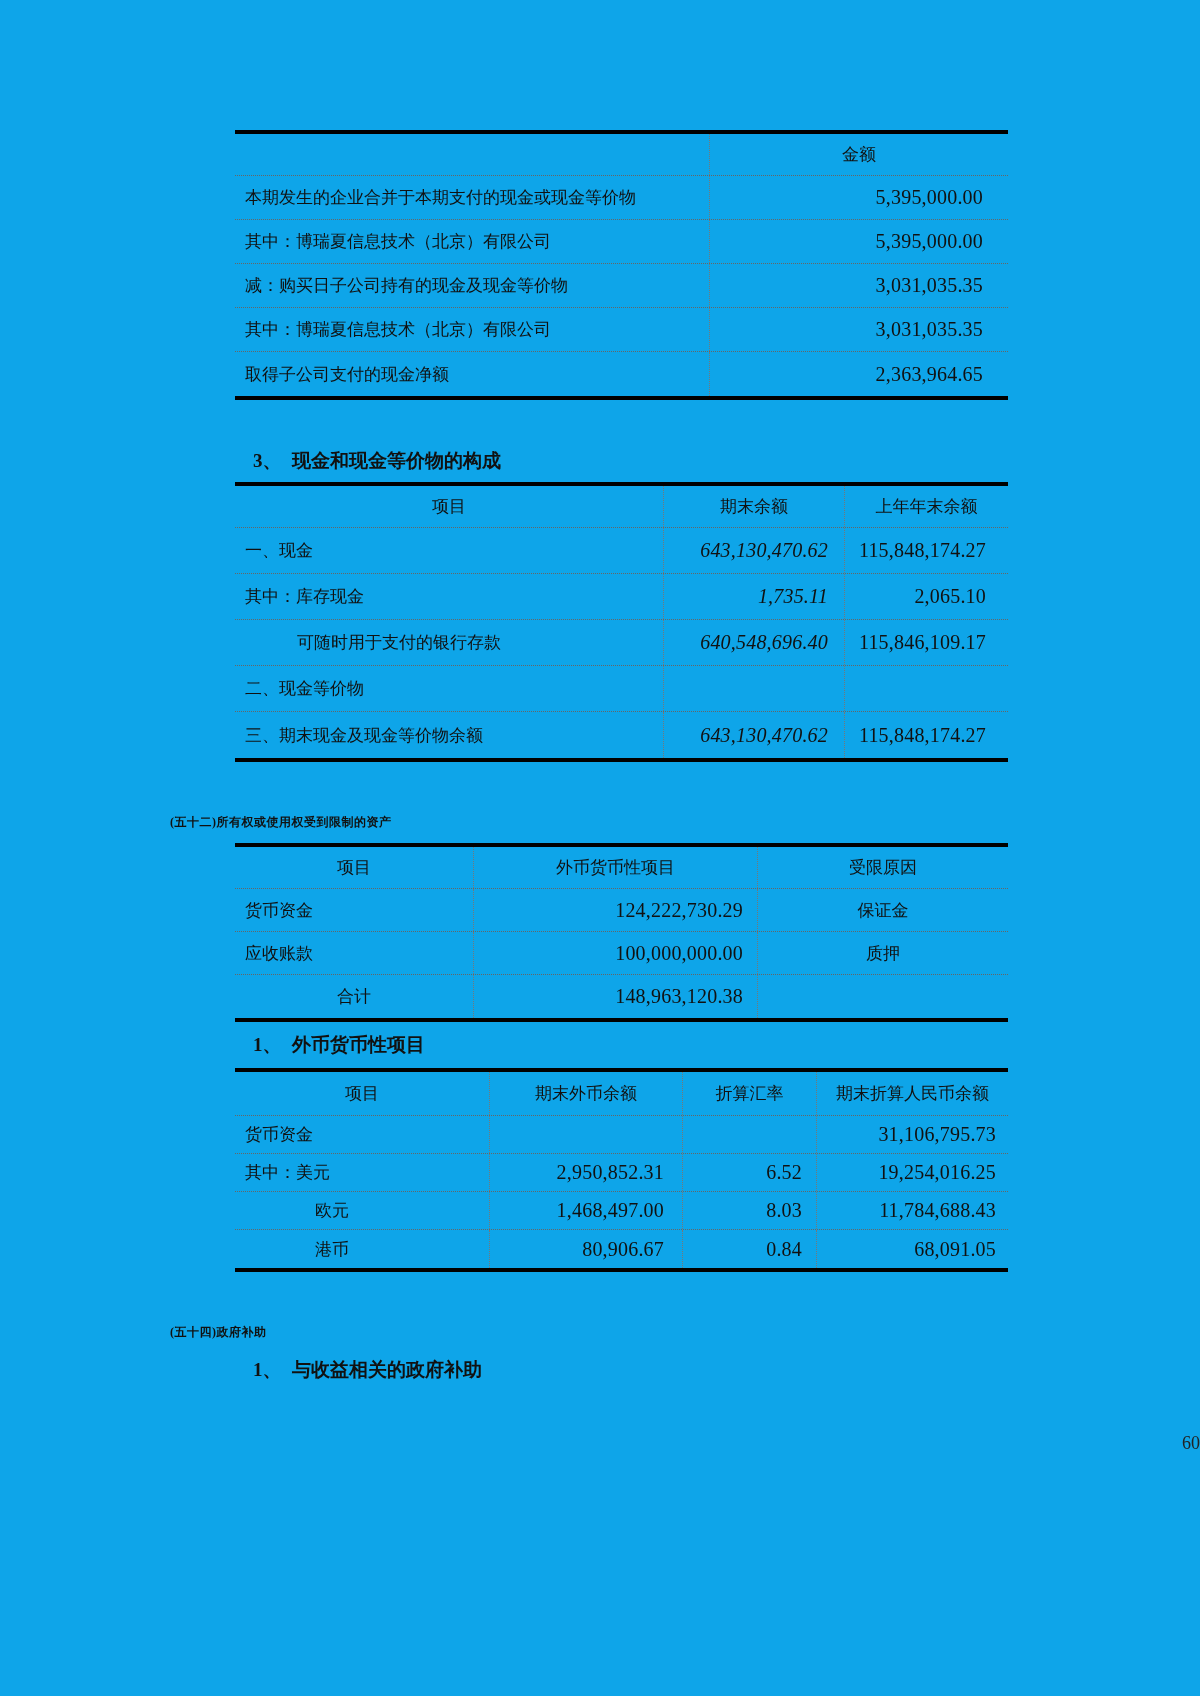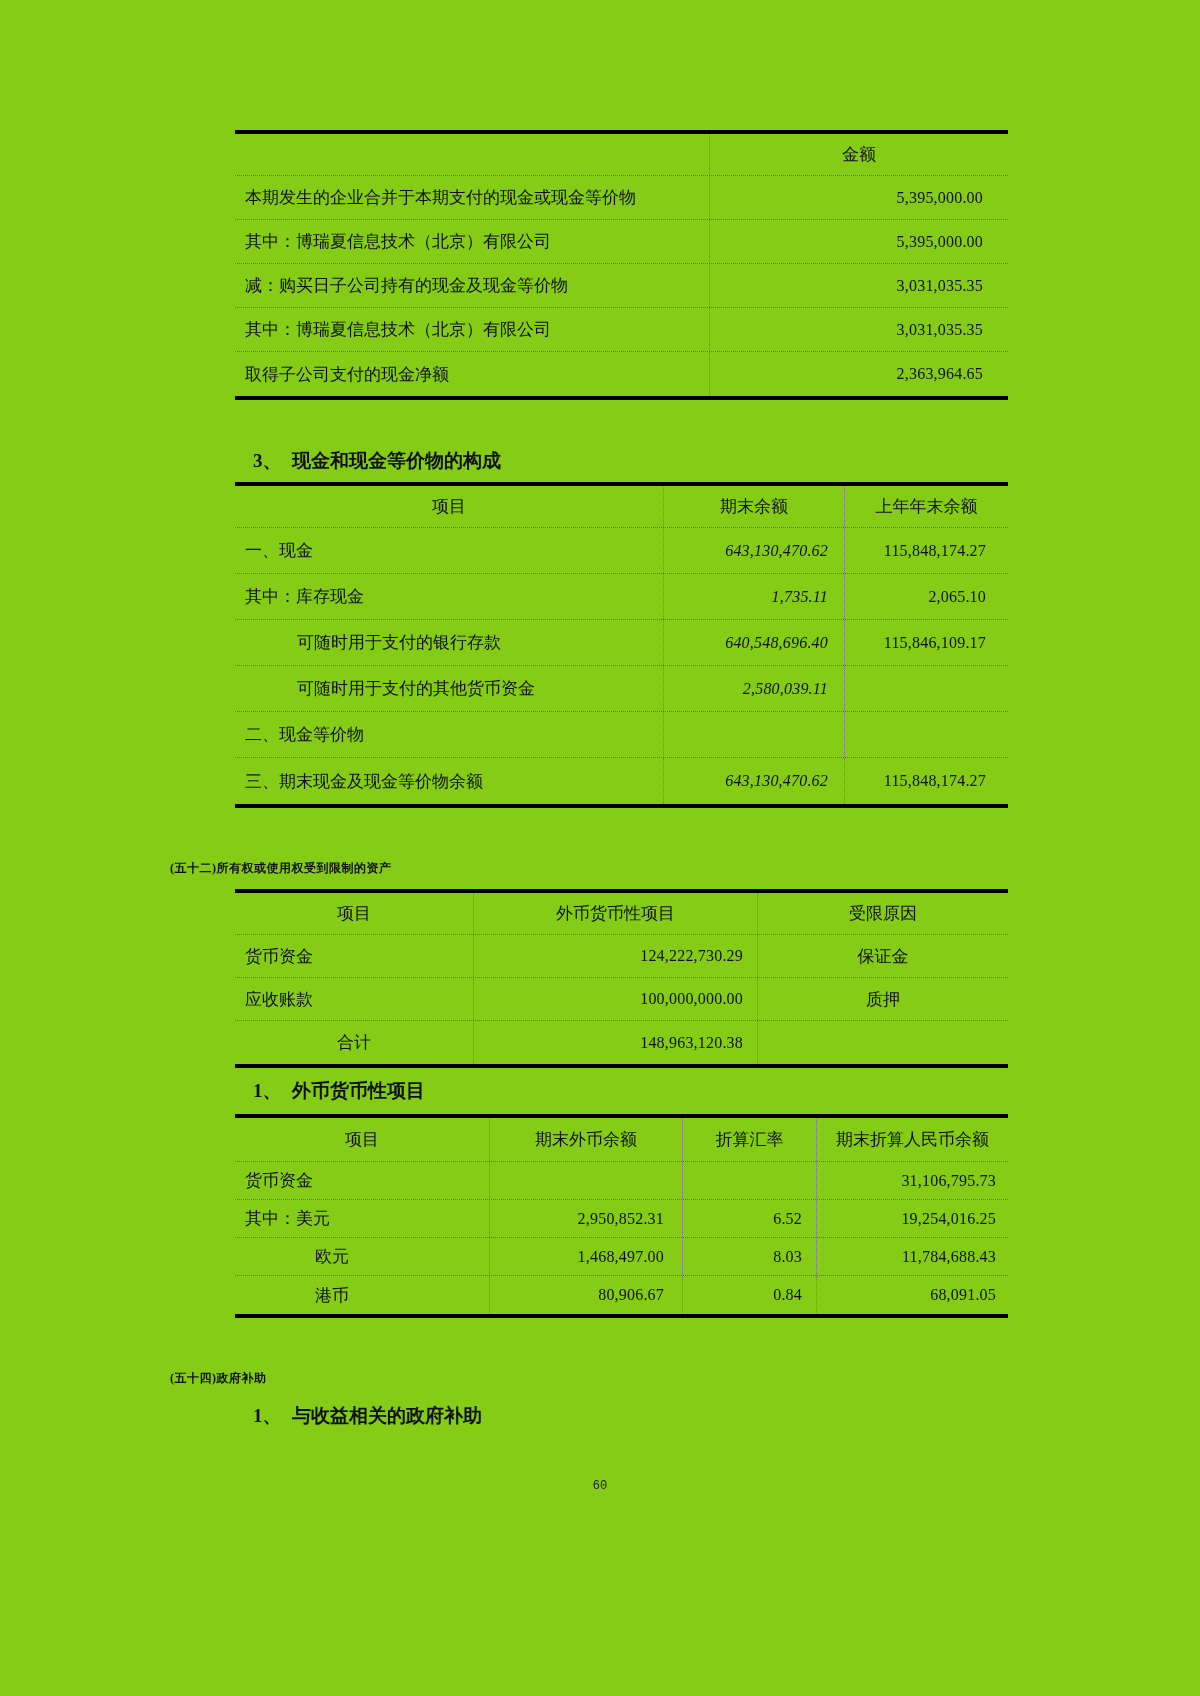--- a/index.html
+++ b/index.html
@@ -1,40 +1,40 @@
 <!DOCTYPE html>
 <html><head>
 <meta charset="utf-8">
 <style>
   * { margin:0; padding:0; box-sizing:border-box; }
   html,body { background:#e8e8e8; }
   .page {
     position:relative;
     width:1200px; height:1696px;
     margin:0 auto;
-    background:#84cc16;
+    background:#0ea5e9;
     font-family:"Liberation Serif","DejaVu Serif",serif;
     color:#111;
     padding-top:130px;
     overflow:hidden;
   }
   
   .tbl {
     margin-left:235px;
     width:773px;
     border-top:4px solid #000;
     border-bottom:4px solid #000;
     font-size:17px;
   }
   .row { display:flex; border-bottom:1px dotted #666; }
   .rows .row:last-child { border-bottom:none; }
   .c { display:flex; align-items:center; border-right:1px dotted #777; overflow:hidden; white-space:nowrap; }
   .c:last-child { border-right:none; }
   .center { justify-content:center; }
-  .num { justify-content:flex-end; font-size:16px; letter-spacing:.2px; }
+  .num { justify-content:flex-end; font-size:20px; letter-spacing:.2px; }
   .label { padding-left:10px; }
 
   
   .t1 .row { height:44px; }
   .t1 .row.hdr { height:42px; }
   .t1 .c1 { width:475px; }
   .t1 .c2 { width:298px; }
   .t1 .num { padding-right:25px; }
 
   
@@ -81,23 +81,23 @@
     font-weight:bold;
     font-size:12px;
     letter-spacing:.5px;
   }
   .mt48 { margin-top:48px; } .mt8 { margin-top:8px; }
   .mt36 { margin-top:36px; } .mt12 { margin-top:12px; } .mt10 { margin-top:10px; }
   .mt52 { margin-top:52px; } .mt16 { margin-top:16px; }
 
   .pageno {
     margin-top:50px;
-    text-align:center;
-    font-family:Liberation Mono, monospace;
-    font-size:12px;
+    text-align:right;
+    font-family:Liberation Serif, serif;
+    font-size:18px;
     color:#222;
   }
 </style>
 </head>
 <body>
 
 <div class="page">
 
   <section class="tbl t1">
     <div class="row hdr">
@@ -157,25 +157,20 @@
           <div class="c c2 num">1,735.11</div>
           <div class="c c3 num">2,065.10</div>
         </div>
 
         <div class="row">
           <div class="c c1 label" data-indent="1">可随时用于支付的银行存款</div>
           <div class="c c2 num">640,548,696.40</div>
           <div class="c c3 num">115,846,109.17</div>
         </div>
 
-        <div class="row">
-          <div class="c c1 label" data-indent="1">可随时用于支付的其他货币资金</div>
-          <div class="c c2 num">2,580,039.11</div>
-          <div class="c c3 num"></div>
-        </div>
 
         <div class="row">
           <div class="c c1 label" data-indent="0">二、现金等价物</div>
           <div class="c c2 num"></div>
           <div class="c c3 num"></div>
         </div>
 
         <div class="row">
           <div class="c c1 label" data-indent="0">三、期末现金及现金等价物余额</div>
           <div class="c c2 num">643,130,470.62</div>

